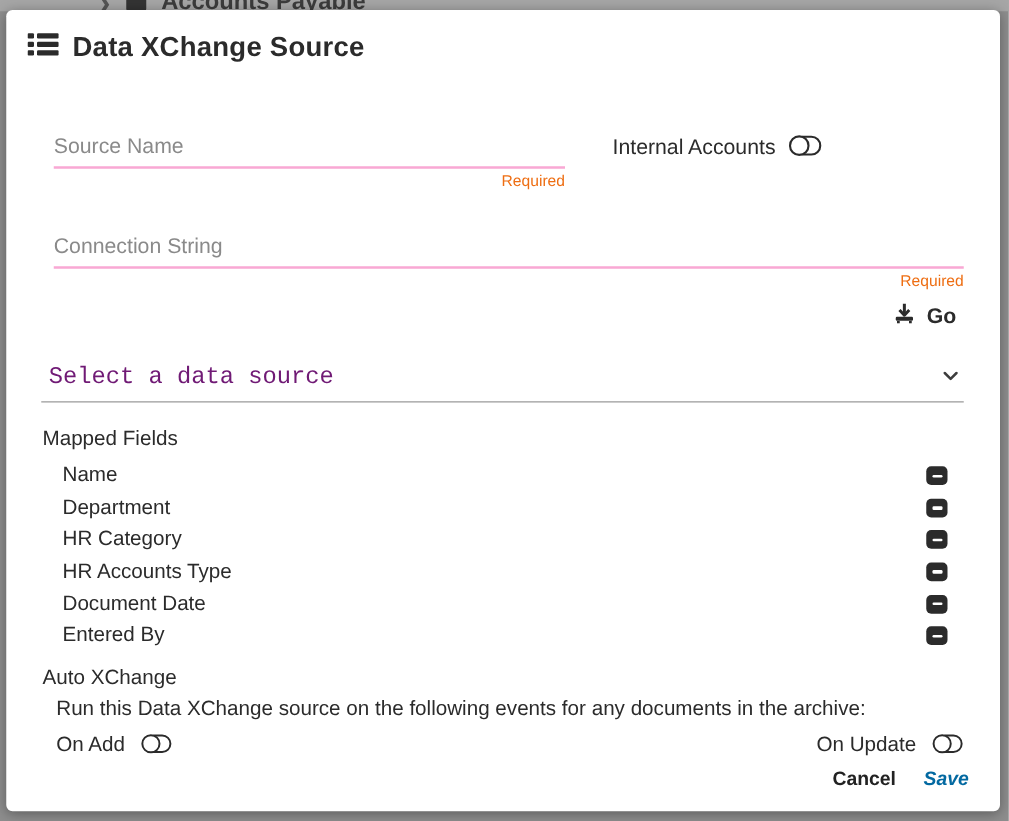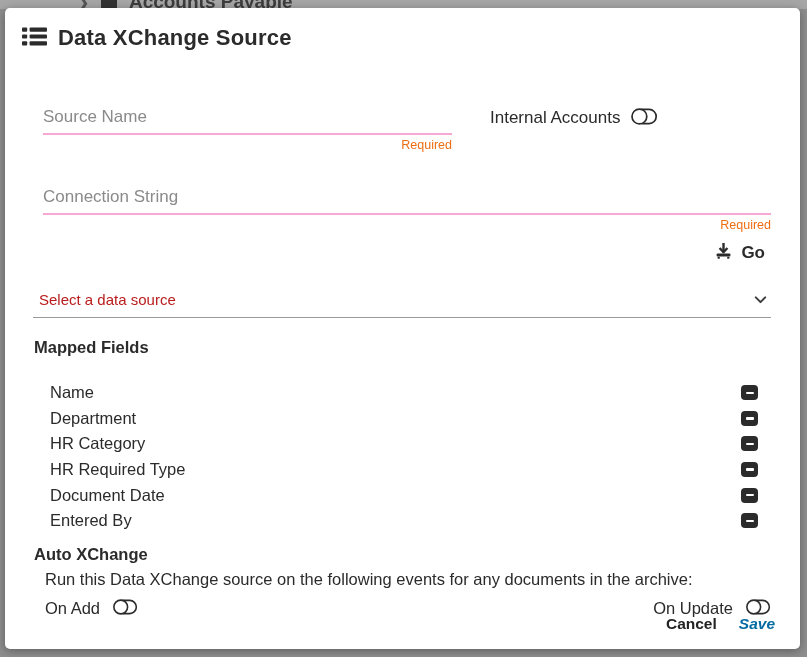--- a/index.html
+++ b/index.html
@@ -58,25 +58,25 @@
   .go-btn {
     border:none; background:none; padding:0; margin-right:6px; cursor:pointer;
     display:flex; align-items:center; gap:9px;
     font-family:"Liberation Sans", sans-serif; font-size:17px; font-weight:bold; color:#2b2b2b;
   }
 
   .select-row {
     margin-top:22px; display:flex; align-items:center; justify-content:space-between;
     border-bottom:1px solid #9a9a9a; padding:4px 4px 9px 6px; cursor:pointer;
   }
-  .select-value { font-size:15px; color:#b91c1c; }
-
-  .section-title { font-size:16.5px; font-weight:bold; margin-left:1px; }
+  .select-value { font-size:19px; color:#701a75;font-family:Liberation Mono, monospace; }
+
+  .section-title { font-size:16.5px; font-weight:normal; margin-left:1px; }
   .mapped-section { margin-top:20px; }
-  .mapped-list { margin-top:23px;text-align:right; }
+  .mapped-list { margin-top:7px;text-align:right; }
   .mf-row {
     display:flex; align-items:center; justify-content:space-between;
     height:25.6px; padding-left:17px;
   }
   .mf-label { font-size:16.5px; }
   .minus-btn {
     width:17px; height:15px; margin-right:13px; border:none; border-radius:4px;
     background:#2b2b2b; cursor:pointer;
     display:flex; align-items:center; justify-content:center; padding:0;
   }
@@ -190,21 +190,21 @@
   </div>
 
   <div class="mf-row">
     <span class="mf-label">HR Category</span>
     <button class="minus-btn" aria-label="Remove mapped field">
       <span class="minus-bar"></span>
     </button>
   </div>
 
   <div class="mf-row">
-    <span class="mf-label">HR Required Type</span>
+    <span class="mf-label">HR Accounts Type</span>
     <button class="minus-btn" aria-label="Remove mapped field">
       <span class="minus-bar"></span>
     </button>
   </div>
 
   <div class="mf-row">
     <span class="mf-label">Document Date</span>
     <button class="minus-btn" aria-label="Remove mapped field">
       <span class="minus-bar"></span>
     </button>

